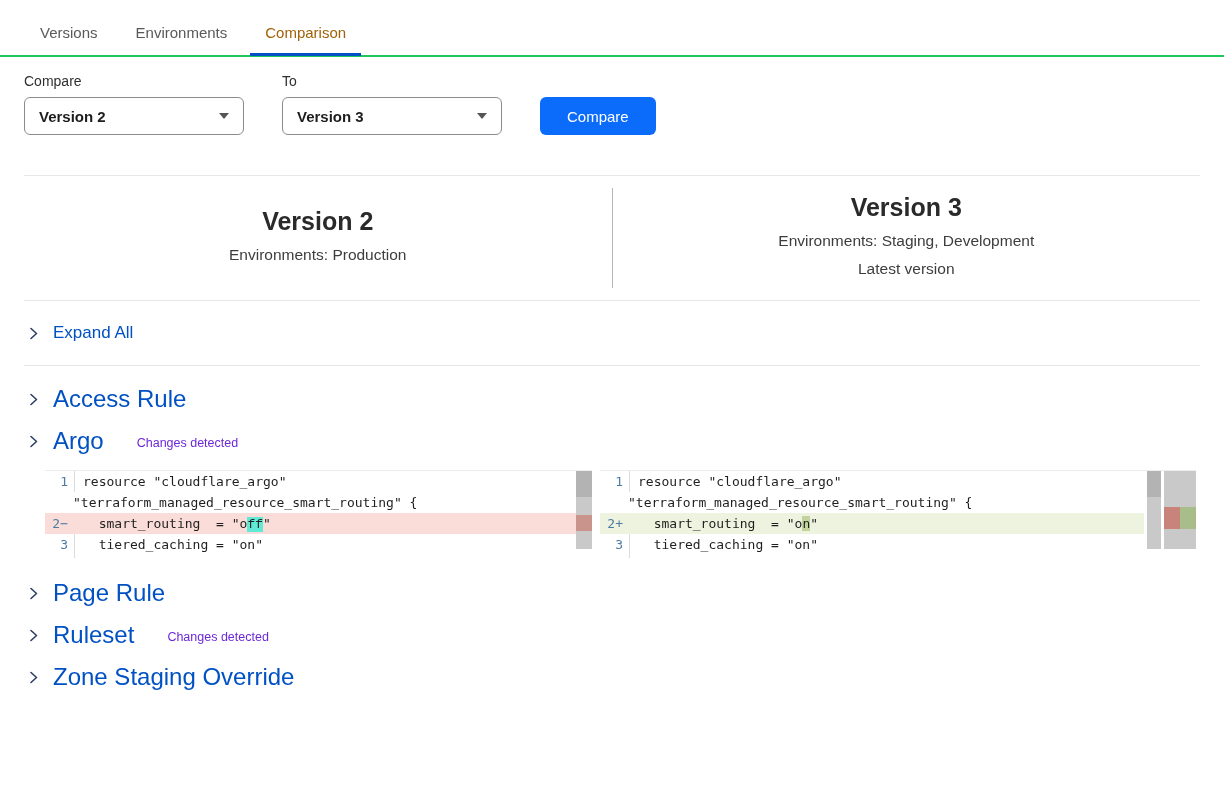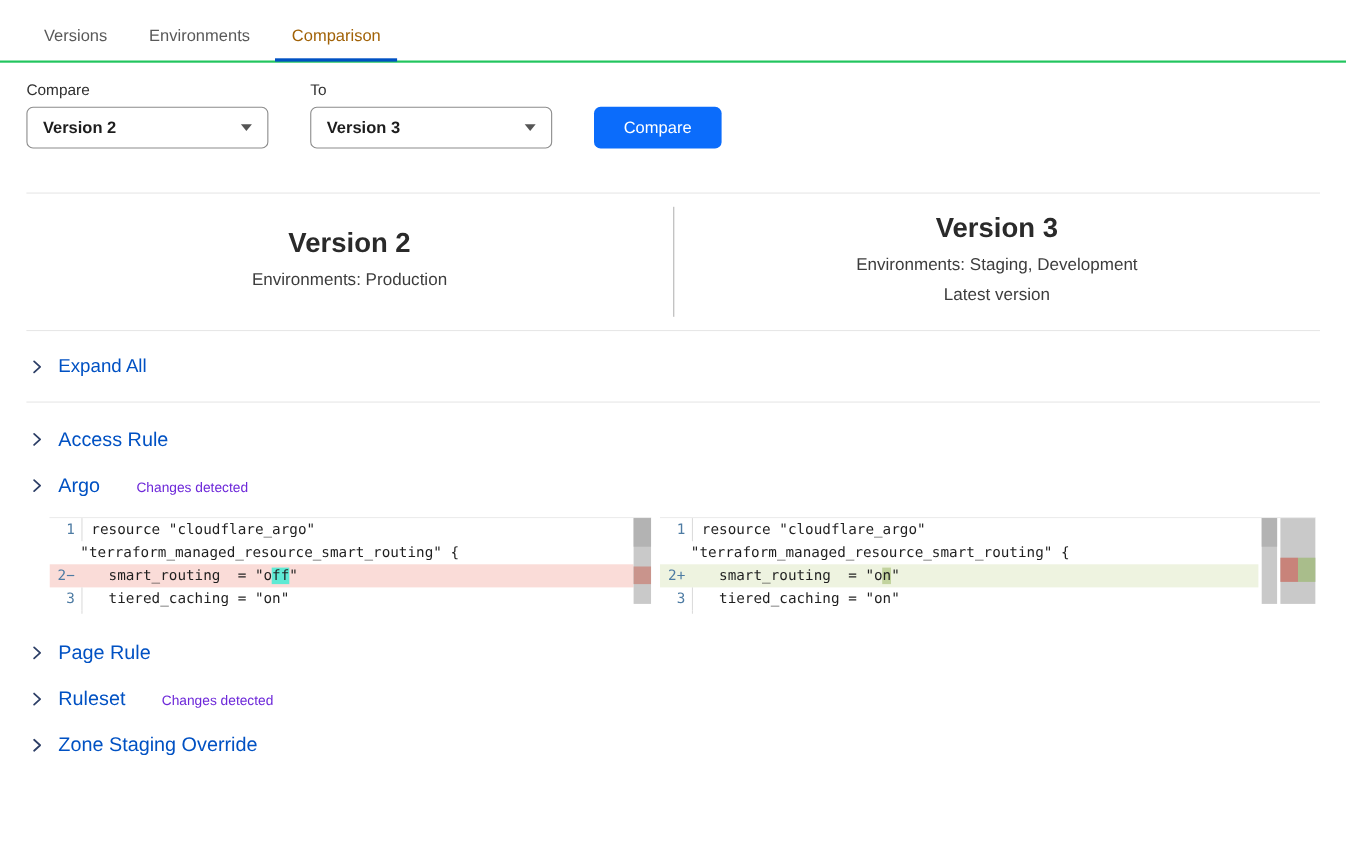--- a/index.html
+++ b/index.html
@@ -34,21 +34,21 @@
   .vh-col { flex: 1; text-align: center; }
   .vh-title { font-size: 25px; font-weight: 600; color: #2a2a2a; margin-bottom: 5px; }
   .vh-line { font-size: 15.5px; color: #3d3d3d; line-height: 1.8; }
   .vh-divider { width: 1px; height: 100px; background: #b5b5b5; }
 
   
   .expand-row { display: flex; align-items: center; gap: 13px; padding: 22px 0 22px 27px; cursor: pointer; }
   .expand-label { font-size: 17px; color: #0051c3; }
   .sections { margin-top: 12px; }
   .section-row { display: flex; align-items: center; gap: 13px; padding: 9px 0 9px 27px; cursor: pointer; height: 42px; }
-  .section-label { font-size: 18px; color: #0051c3; }
+  .section-label { font-size: 24px; color: #0051c3; }
   .section-badge { font-size: 12.5px; color: #6d28d9; margin-left: 20px; padding-top: 3px; }
   .chev { flex: none; display: inline-flex; }
 
   
   .diff-wrap { display: flex; gap: 8px; margin: 8px 0 14px 45px; }
   .diff-panel { position: relative; height: 88px; overflow: hidden; border-top: 1px solid #ececec; background: #fff; }
   .diff-panel.pleft { width: 547px; }
   .diff-panel.pright { width: 596px; }
   .code-area { font-family: "DejaVu Sans Mono", monospace; font-size: 13px; line-height: 21px; color: #1f1f1f; }
   .pleft .code-area { width: 531px; }
@@ -56,21 +56,21 @@
   .crow { display: flex; height: 21px; align-items: stretch; }
   .gut { flex: none; width: 30px; text-align: right; padding-right: 6px; color: #4d7ba3;
          border-right: 1px solid #dcdcdc; white-space: pre; overflow: visible; }
   .codetext { padding-left: 8px; white-space: pre; }
   .crow.wrapline { padding-left: 28px; }
   .crow.wrapline .codetext { padding-left: 0; }
   .crow.removed { background: #fadcd8; }
   .crow.removed .gut { border-right-color: transparent; }
   .crow.added { background: #eef3e0; }
   .crow.added .gut { border-right-color: transparent; }
-  .hl-removed { background: #5eead4; }
+  .hl-removed { background: #5eead4; font-family: Liberation Mono, monospace; }
   .hl-added { background: #c2d39e; }
 
   .vscroll { position: absolute; top: 0; width: 16px; height: 78px; background: #c9c9c9; }
   .vscroll .vthumb { width: 100%; height: 26px; background: #b3b3b3; }
   .pleft .vscroll { right: 0; }
   .pleft .bar-change { position: absolute; top: 44px; left: 0; width: 100%; height: 16px; background: #c9948c; }
   .pright .vscroll { right: 35px; width: 14px; }
   .minimap { position: absolute; top: 0; right: 0; width: 32px; height: 78px; background: #c9c9c9; }
   .mm-red { position: absolute; top: 36px; left: 0; width: 16px; height: 22px; background: #c8837a; }
   .mm-green { position: absolute; top: 36px; right: 0; width: 16px; height: 22px; background: #a9bd8b; }

